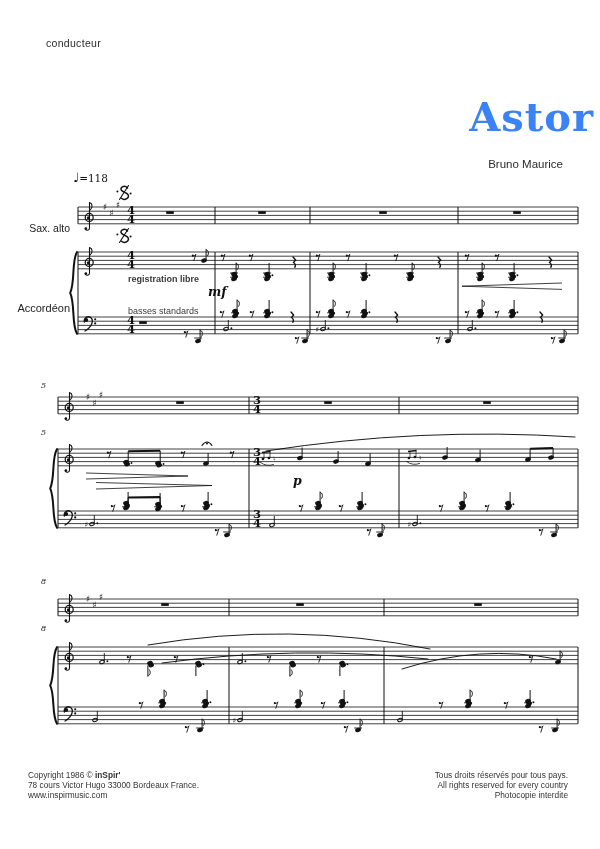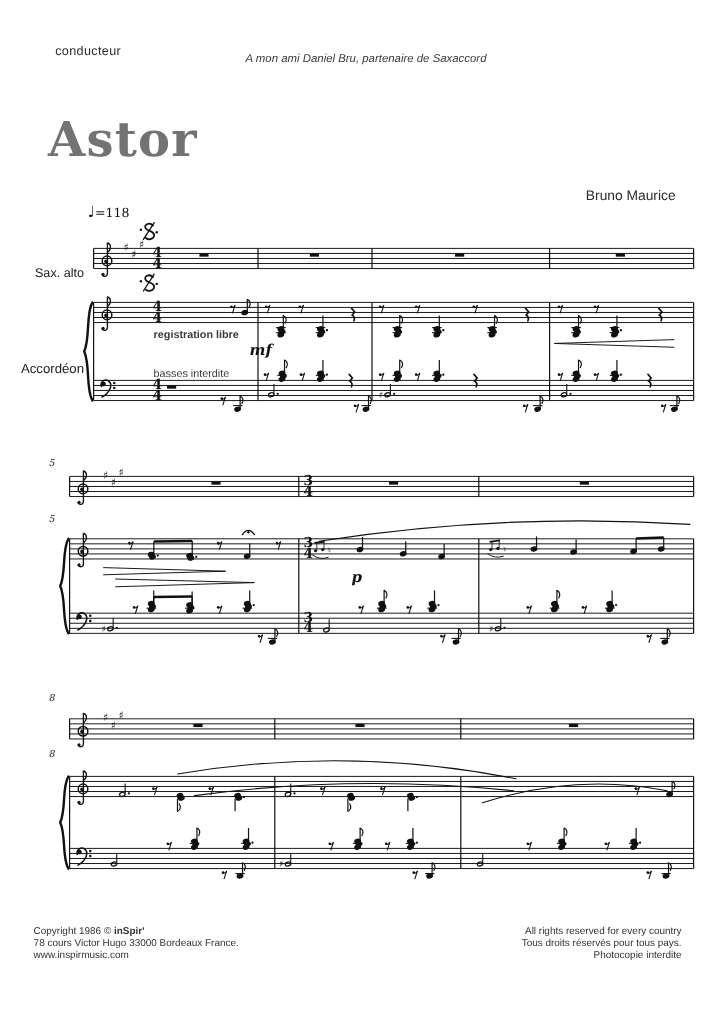--- a/index.html
+++ b/index.html
@@ -2,22 +2,22 @@
 <html><head>
 <meta charset="utf-8">
 <style>
   html,body{margin:0;padding:0;background:#ffffff;}
   .page{position:relative;width:600px;height:849px;background:#fff;overflow:hidden;
         font-family:"Liberation Sans", sans-serif;color:#2b2b2b;}
   .abs{position:absolute;}
   svg{position:absolute;left:0;top:0;}
   .part-label{left:46px;top:37px;font-size:10.5px;letter-spacing:.3px;}
   .dedication{left:30px;top:44px;width:550px;text-align:center;font-style:italic;font-size:9.5px;color:#3a3a3a;}
-  .title{left:40px;top:93px;width:554px;text-align:left;
-         font-family:"DejaVu Serif", serif;font-weight:bold;font-size:40px;color:#737373;letter-spacing:1px;}
+  .title{left:40px;top:93px;width:554px;text-align:right;
+         font-family:"DejaVu Serif", serif;font-weight:bold;font-size:40px;color:#3b82f6;letter-spacing:1px;}
   .composer{left:363px;top:158px;width:200px;text-align:right;font-size:11.5px;}
   .tempo{left:73px;top:170px;font-family:"DejaVu Serif", serif;font-size:10.5px;color:#111;}
   .tempo .note{font-family:"DejaVu Sans", sans-serif;font-size:13px;}
   .inst{text-align:right;font-size:10.5px;color:#222;margin-top:12px;}
   .sax-label{left:18px;top:210px;width:52px;}
   .acc-label{left:8px;top:290px;width:62px;font-size:11px;}
   .direction{font-size:9px;color:#3a3a3a;}
   .reg{left:128px;top:274px;font-weight:bold;}
   .bas{left:128px;top:306px;}
   .dyn{font-family:"DejaVu Serif", serif;font-weight:bold;font-style:italic;font-size:12.5px;color:#111;margin-left:13px;}
@@ -695,29 +695,28 @@
             <path d="M 162,663 Q 296,645 428,659" stroke="#111" stroke-width="0.95" fill="none" stroke-linecap="round"></path>
           </g>
           <g>
             <path d="M 402,669 Q 480,644 556,659" stroke="#111" stroke-width="0.95" fill="none" stroke-linecap="round"></path>
           </g>
         </g>
       </g>
     </svg>
 
   <div class="abs part-label">conducteur</div>
-  <div class="abs dedication">A mon ami Daniel Bru, partenaire de Saxaccord</div>
   <div class="abs title">Astor</div>
   <div class="abs composer">Bruno Maurice</div>
   <div class="abs tempo"><span class="note">♩</span><span>=118</span></div>
 
   <div class="abs inst sax-label">Sax. alto</div>
   <div class="abs inst acc-label">Accordéon</div>
   <div class="abs direction reg">registration libre</div>
-  <div class="abs direction bas">basses interdite</div>
+  <div class="abs direction bas">basses standards</div>
 
   <div class="abs dyn mf">mf</div>
   <div class="abs dyn p">p</div>
 
   <div class="abs mnum" style="left:41px;top:381px">5</div>
   <div class="abs mnum" style="left:41px;top:428px">5</div>
   <div class="abs mnum" style="left:41px;top:577px">8</div>
   <div class="abs mnum" style="left:41px;top:624px">8</div>
 
   <div class="abs ts" style="left:122px;top:206px">
@@ -744,17 +743,17 @@
       <span>3</span>
       <span>4</span>
     </div>
 
   <div class="abs footer footer-left">
     <div><span>Copyright 1986 © </span><b>inSpir'</b></div>
     <div>78 cours Victor Hugo 33000 Bordeaux France.</div>
     <div>www.inspirmusic.com</div>
   </div>
   <div class="abs footer footer-right">
+    <div>Tous droits réservés pour tous pays.</div>
     <div>All rights reserved for every country</div>
-    <div>Tous droits réservés pour tous pays.</div>
     <div>Photocopie interdite</div>
   </div>
 </div>
 
 </body></html>

